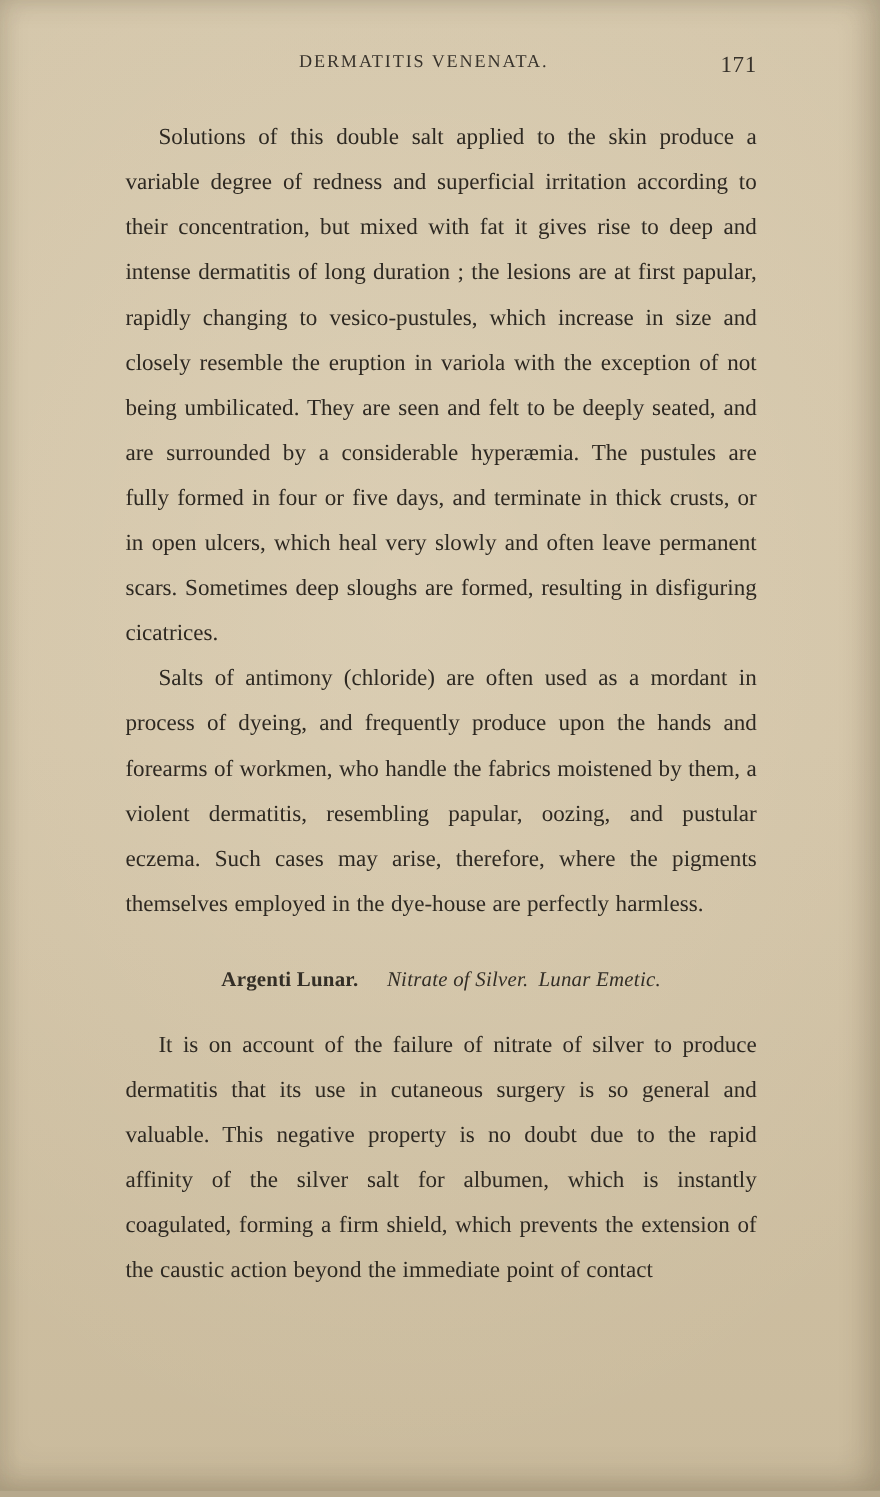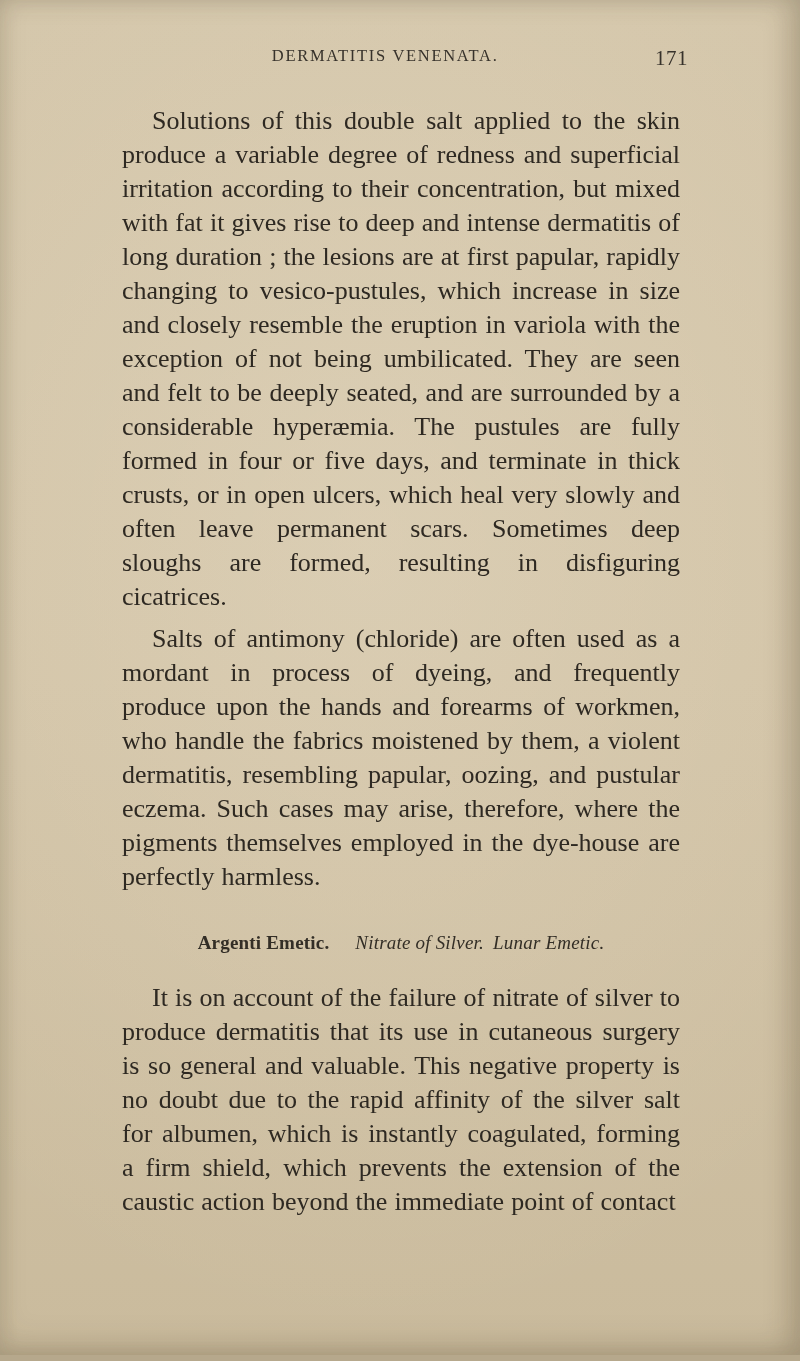--- a/index.html
+++ b/index.html
@@ -71,25 +71,25 @@
       margin-right: 9px;
       letter-spacing: 0.2px;
     }
     .section-heading .common-name:last-child {
       margin-right: 0;
     }
     .section-heading.second {
       margin-top: 38px;
     }
     p.body-para {
-      font-size: 26px;
-      line-height: 34px;
+      font-size: 21px;
+      line-height: 41px;
       text-align: justify;
       text-indent: 30px;
-      margin: 8px;
+      margin: 0;
       word-spacing: 0.6px;
       color: #2e2922;
     }
   </style>
 </head>
 <body>
 
 <div class="page">
   <div class="text-block">
 
@@ -97,19 +97,19 @@
       <span class="running-title">DERMATITIS VENENATA.</span>
       <span class="folio">171</span>
     </div>
 
 
     <p class="body-para">Solutions of this double salt applied to the skin produce a variable degree of redness and superficial irritation according to their concentration, but mixed with fat it gives rise to deep and intense dermatitis of long duration ; the lesions are at first papular, rapidly changing to vesico-pustules, which increase in size and closely resemble the eruption in variola with the exception of not being umbilicated. They are seen and felt to be deeply seated, and are surrounded by a considerable hyperæmia. The pustules are fully formed in four or five days, and terminate in thick crusts, or in open ulcers, which heal very slowly and often leave permanent scars. Sometimes deep sloughs are formed, resulting in disfiguring cicatrices.</p>
 
     <p class="body-para">Salts of antimony (chloride) are often used as a mordant in process of dyeing, and frequently produce upon the hands and forearms of workmen, who handle the fabrics moistened by them, a violent dermatitis, resembling papular, oozing, and pustular eczema. Such cases may arise, therefore, where the pigments themselves employed in the dye-house are perfectly harmless.</p>
 
     <div class="section-heading second">
-      <span class="latin-name">Argenti Emetic.</span><span class="common-name">Nitrate of Silver.</span><span class="common-name">Lunar Emetic.</span>
+      <span class="latin-name">Argenti Lunar.</span><span class="common-name">Nitrate of Silver.</span><span class="common-name">Lunar Emetic.</span>
     </div>
 
     <p class="body-para">It is on account of the failure of nitrate of silver to produce dermatitis that its use in cutaneous surgery is so general and valuable. This negative property is no doubt due to the rapid affinity of the silver salt for albumen, which is instantly coagulated, forming a firm shield, which prevents the extension of the caustic action beyond the immediate point of contact</p>
 
   </div>
 </div>
 
 </body></html>

